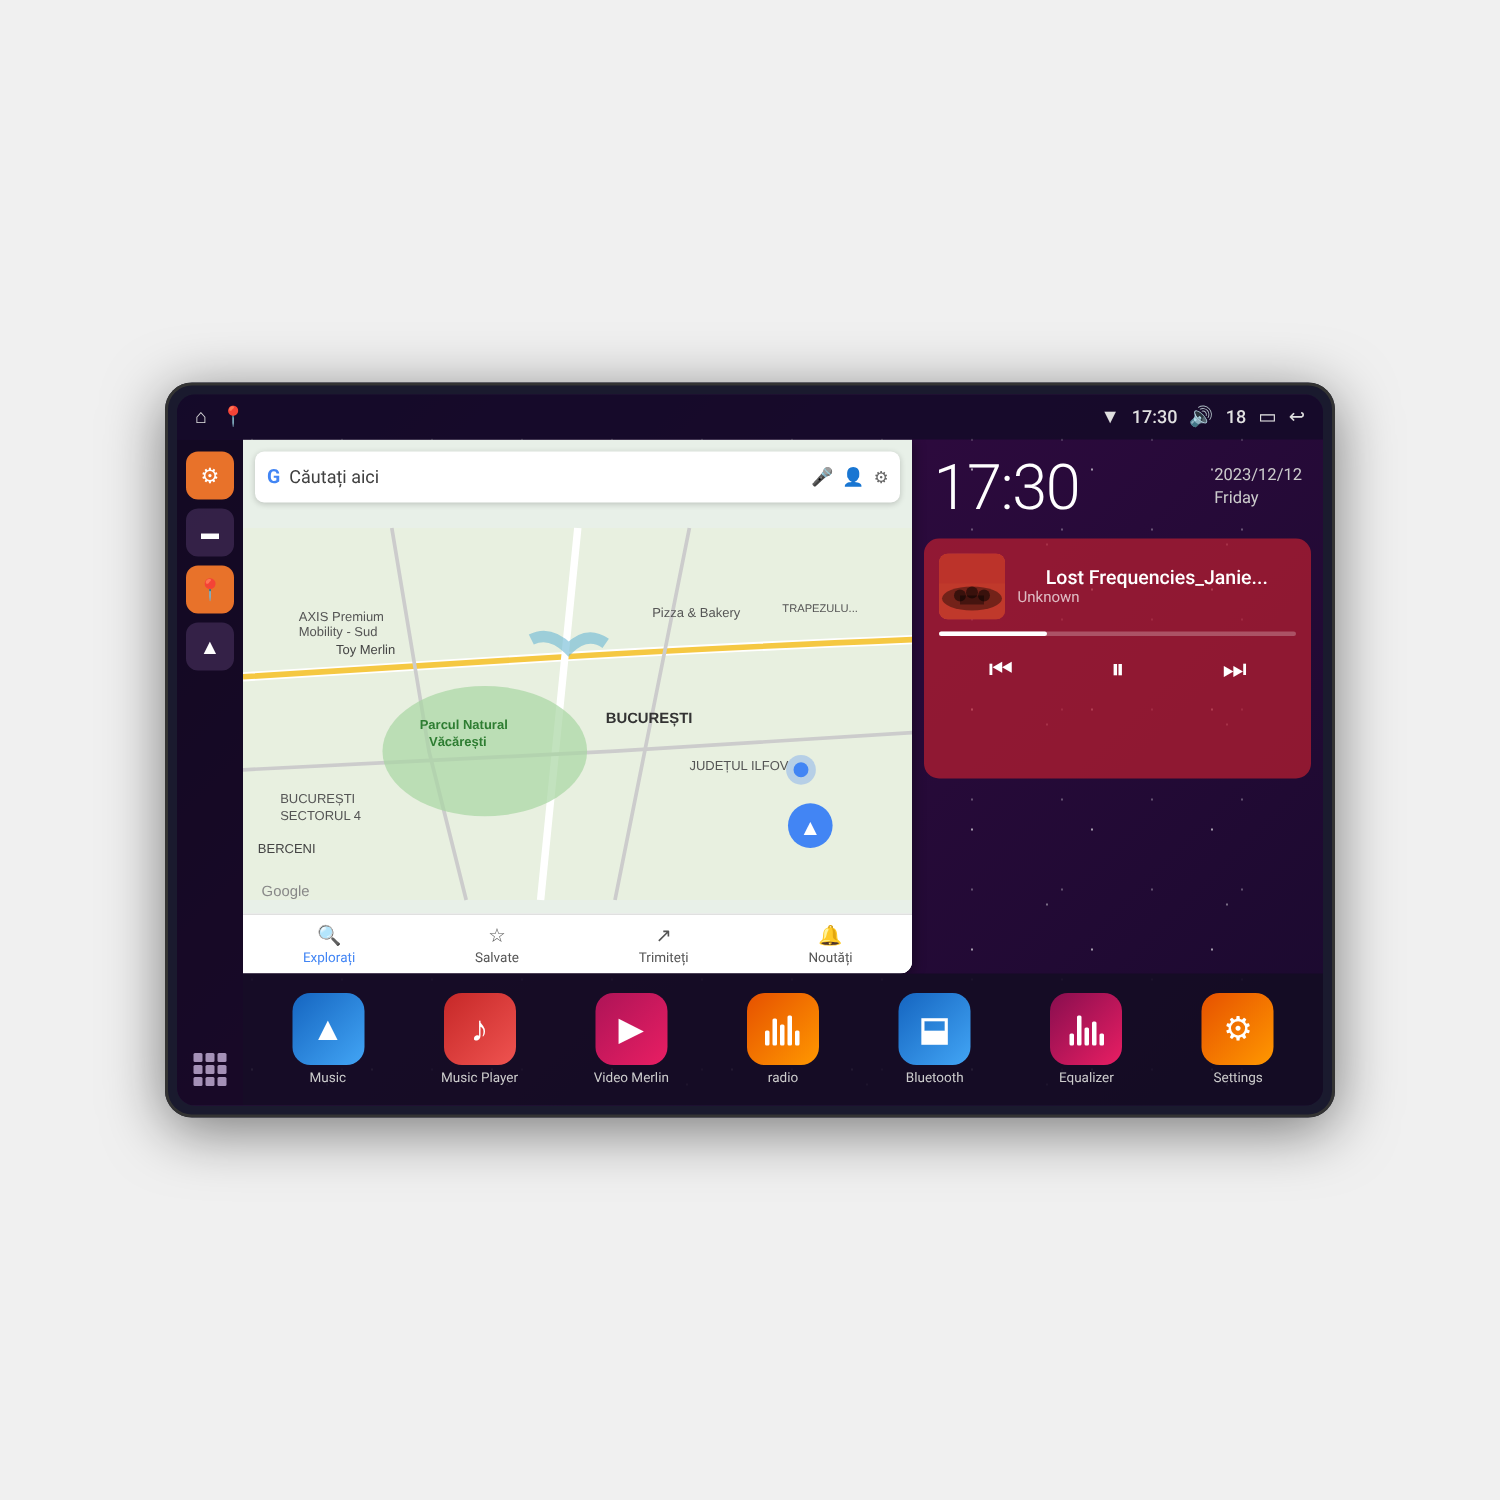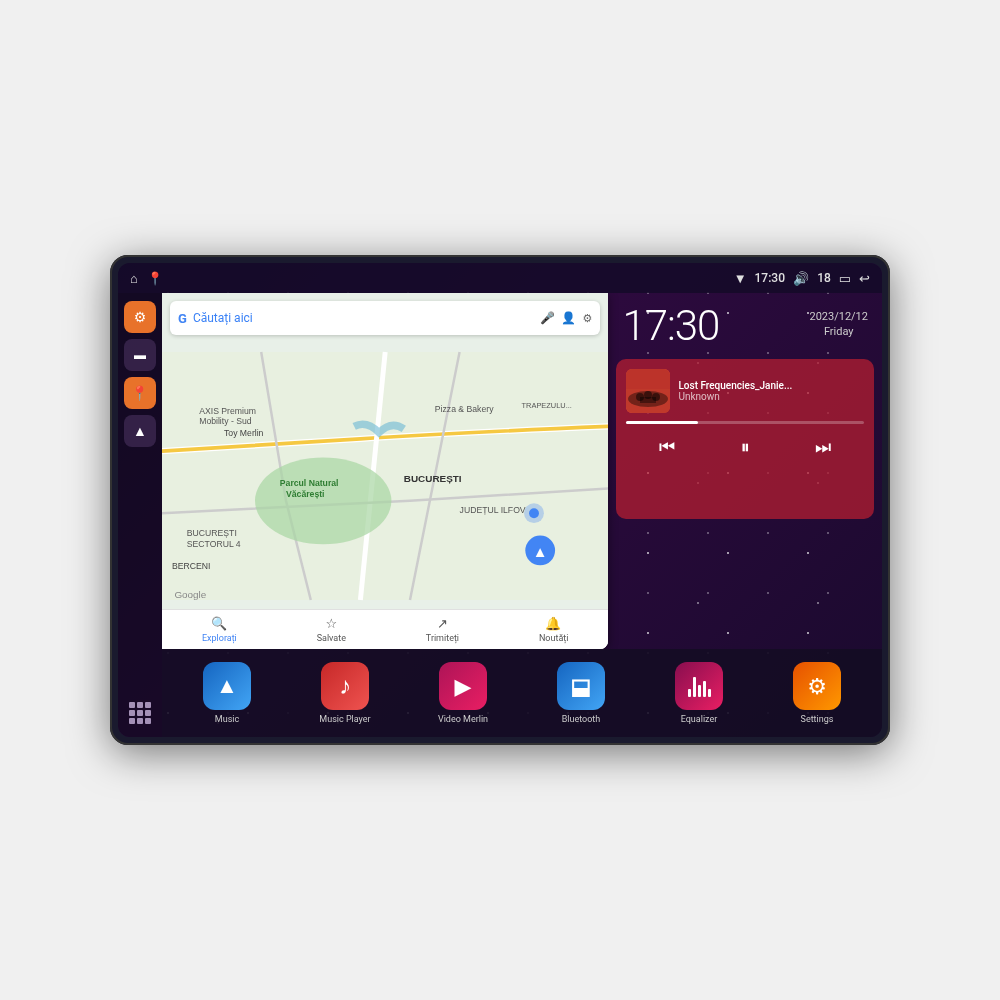--- a/index.html
+++ b/index.html
@@ -156,21 +156,21 @@
 
     .google-g {
       font-size: 13px;
       font-weight: 700;
       color: #4285f4;
     }
 
     .map-search-text {
       flex: 1;
       font-size: 12px;
-      color: #3b82f6;
+      color: #404040;
     }
 
     .map-mic, .map-user-icon {
       font-size: 12px;
       color: #666;
     }
 
     .map-content-area {
       position: absolute;
       top: 50px; left: 0; right: 0; bottom: 40px;
@@ -222,21 +222,21 @@
 
     .clock-time {
       font-size: 42px;
       font-weight: 300;
       color: white;
       line-height: 1;
       letter-spacing: -1px;
     }
 
     .clock-date-area {
-      text-align: center;
+      text-align: left;
       padding-top: 4px;
     }
 
     .clock-date {
       font-size: 11px;
       color: #ccc;
       line-height: 1.4;
     }
 
     
@@ -271,26 +271,27 @@
       width: 100%; height: 100%;
       background:
         radial-gradient(circle at 30% 30%, rgba(255,200,200,0.4), transparent 50%),
         linear-gradient(135deg, #c0392b 0%, #e74c3c 50%, #c0392b 100%);
       display: flex; align-items: center; justify-content: center;
     }
 
     .track-details { flex: 1; }
 
     .track-name {
-      font-size: 10px;
+      font-size: 13px;
       color: white;
       font-weight: 500;
       white-space: nowrap;
       overflow: hidden;
       text-overflow: ellipsis;
+      text-align: center;
     }
 
     .track-artist {
       font-size: 10px;
       color: rgba(255,255,255,0.7);
     }
 
     .progress-bar {
       height: 3px;
       background: rgba(255,255,255,0.25);
@@ -586,20 +587,32 @@
             <span class="app-label">Music Player</span>
           </div>
 
           <div class="app-icon-wrap">
             <div class="app-icon-box icon-video">
               <span style="color:white;font-size:22px;">▶</span>
             </div>
             <span class="app-label">Video Merlin</span>
           </div>
 
+          <div class="app-icon-wrap">
+            <div class="app-icon-box icon-radio">
+              <div class="eq-bars">
+                <div class="eq-bar" style="height:10px;"></div>
+                <div class="eq-bar" style="height:18px;"></div>
+                <div class="eq-bar" style="height:14px;"></div>
+                <div class="eq-bar" style="height:20px;"></div>
+                <div class="eq-bar" style="height:10px;"></div>
+              </div>
+            </div>
+            <span class="app-label">radio</span>
+          </div>
 
           <div class="app-icon-wrap">
             <div class="app-icon-box icon-bt">
               <span class="bt-symbol" style="font-size:22px;color:white;">⬓</span>
             </div>
             <span class="app-label">Bluetooth</span>
           </div>
 
           <div class="app-icon-wrap">
             <div class="app-icon-box icon-eq">

